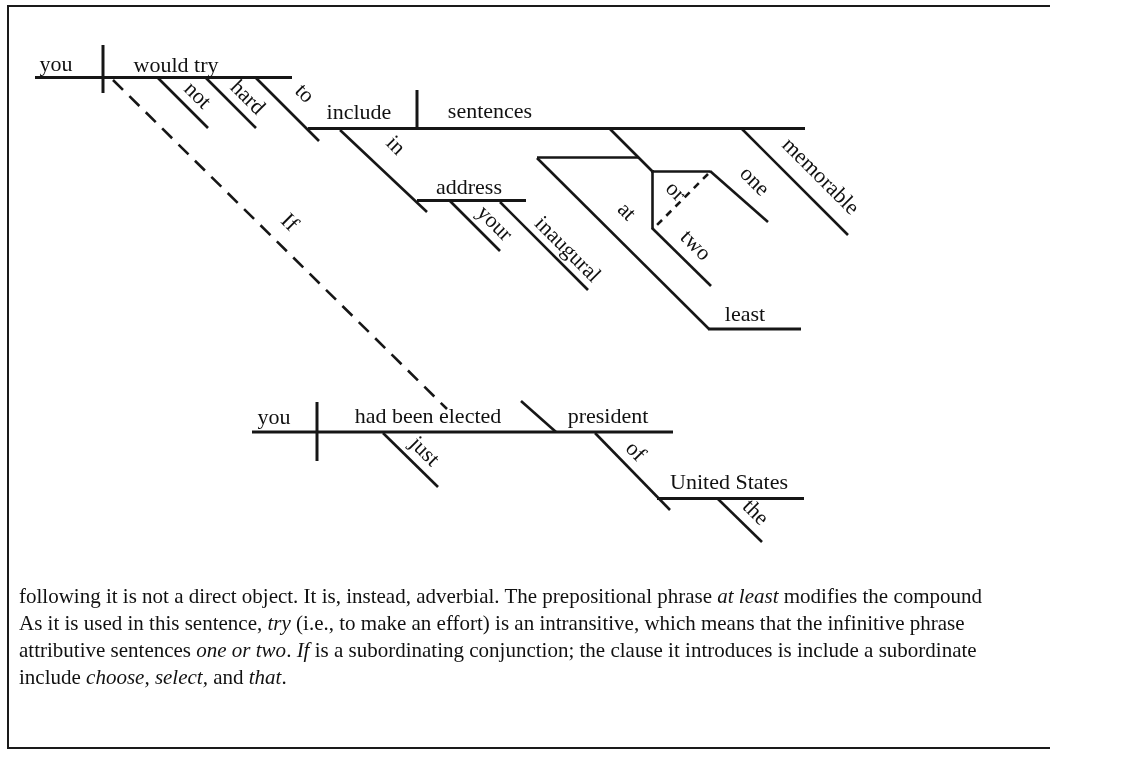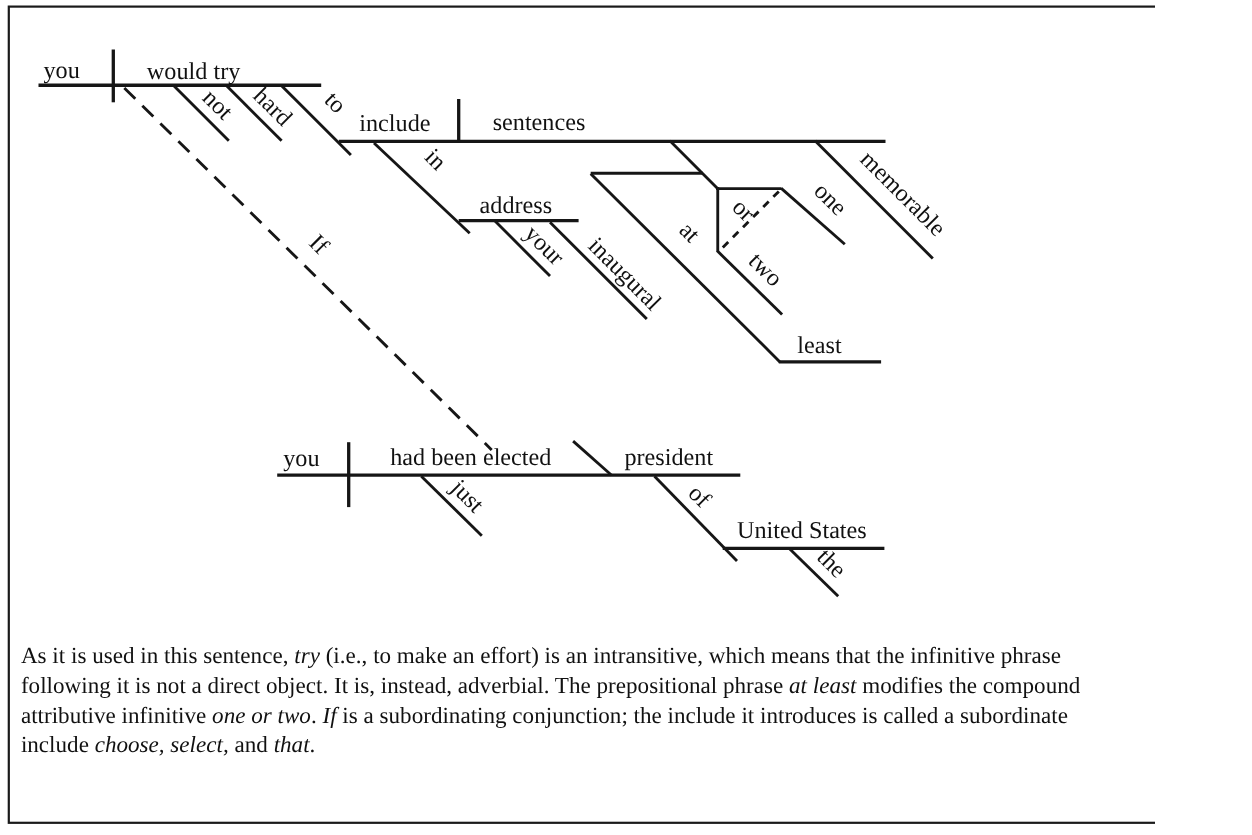--- a/index.html
+++ b/index.html
@@ -95,18 +95,18 @@
     <text x="274" y="424" text-anchor="middle">you</text>
     <text x="428" y="423" text-anchor="middle">had been elected</text>
     <text x="608" y="423" text-anchor="middle">president</text>
     <text x="420" y="456" text-anchor="middle" transform="rotate(45 420 456)">just</text>
     <text x="631" y="456" text-anchor="middle" transform="rotate(45 631 456)">of</text>
     <text x="729" y="489" text-anchor="middle">United States</text>
     <text x="751" y="517" text-anchor="middle" transform="rotate(45 751 517)">the</text>
   </svg>
 
   <div class="caption">
+      <div class="cap-line"><span>following it is not a direct object. It is, instead, adverbial. The prepositional phrase </span><i>at least</i><span> modifies the compound</span></div>
       <div class="cap-line"><span>As it is used in this sentence, </span><i>try</i><span> (i.e., to make an effort) is an intransitive, which means that the infinitive phrase</span></div>
-      <div class="cap-line"><span>following it is not a direct object. It is, instead, adverbial. The prepositional phrase </span><i>at least</i><span> modifies the compound</span></div>
-      <div class="cap-line"><span>attributive infinitive </span><i>one or two</i><span>. </span><i>If</i><span> is a subordinating conjunction; the include it introduces is called a subordinate</span></div>
+      <div class="cap-line"><span>attributive sentences </span><i>one or two</i><span>. </span><i>If</i><span> is a subordinating conjunction; the clause it introduces is include a subordinate</span></div>
       <div class="cap-line"><span>include </span><i>choose, select,</i><span> and </span><i>that</i><span>.</span></div>
     </div>
 </div>
 
 </body></html>

